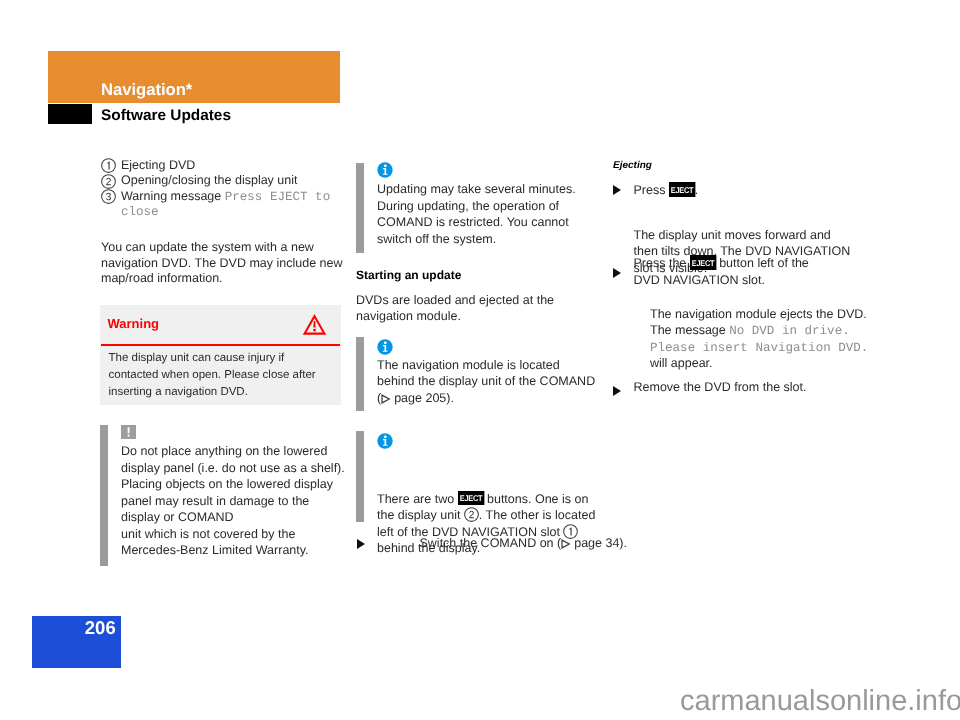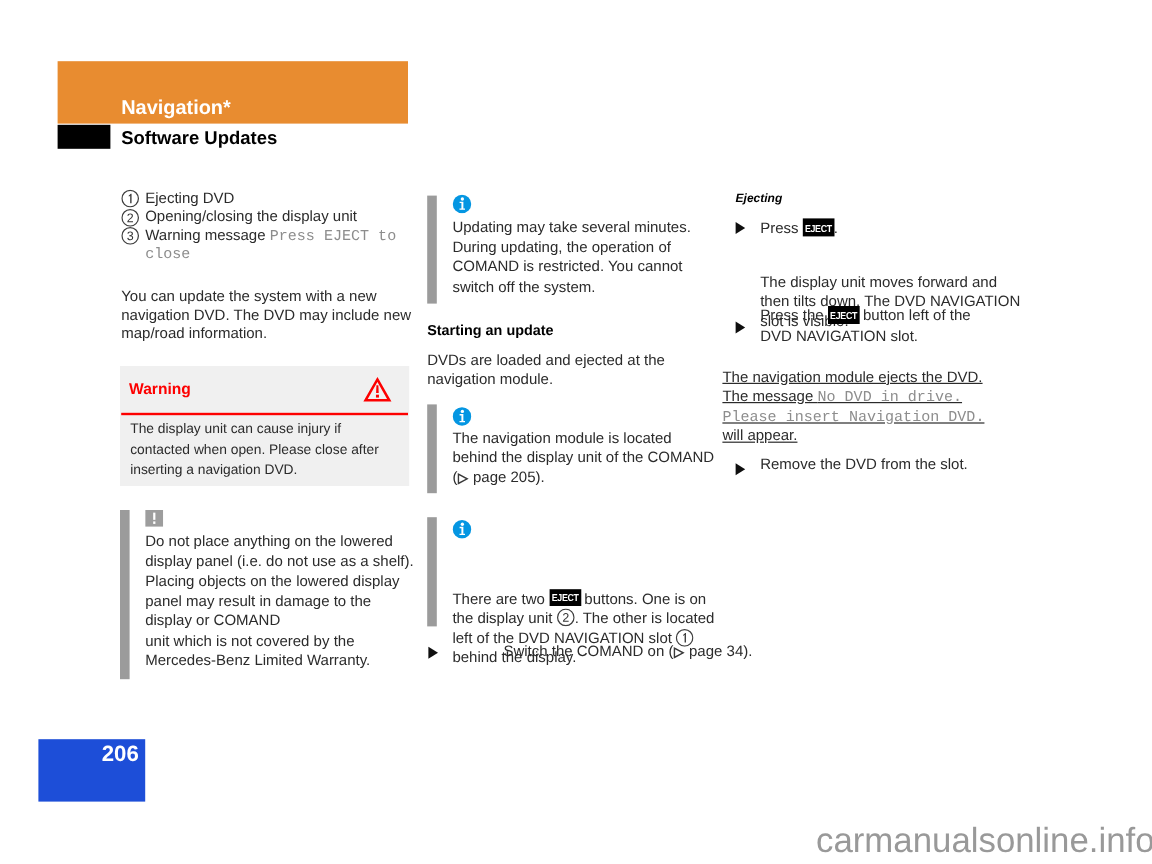--- a/index.html
+++ b/index.html
@@ -200,21 +200,21 @@
   <div class="tb" style="left:633.5px;top:182px;width:250px;line-height:16.5px;"><span>Press </span><span class="eject">EJECT</span><span>.</span></div>
 
   <div class="tb" style="left:633.5px;top:205.5px;width:252px;line-height:16.5px;margin-top:21px;">The display unit moves forward and
 then tilts down. The DVD NAVIGATION
 slot is visible.</div>
 
   <span class="btri" style="left:613px;top:268px;"></span>
   <div class="tb" style="left:633.5px;top:255px;width:252px;line-height:16.5px;"><span>Press the </span><span class="eject">EJECT</span><span> button left of the
 DVD NAVIGATION slot.</span></div>
 
-  <div class="tb" style="left:602px;top:305.5px;width:252px;line-height:16.5px;text-decoration:underline;"><span>The navigation module ejects the DVD.
+  <div class="tb" style="left:650px;top:305.5px;width:252px;line-height:16.5px;"><span>The navigation module ejects the DVD.
 The message </span><span class="mono">No DVD in drive.</span><br><span class="mono">Please insert Navigation DVD.</span><br><span>will appear.</span></div>
 
   <span class="btri" style="left:613px;top:385.5px;"></span>
   <div class="tb" style="left:633.5px;top:380px;width:250px;">Remove the DVD from the slot.</div>
 
   <div class="pgnum">
     <span>206</span>
   </div>
   <div class="wm">carmanualsonline.info</div>
 </div>

